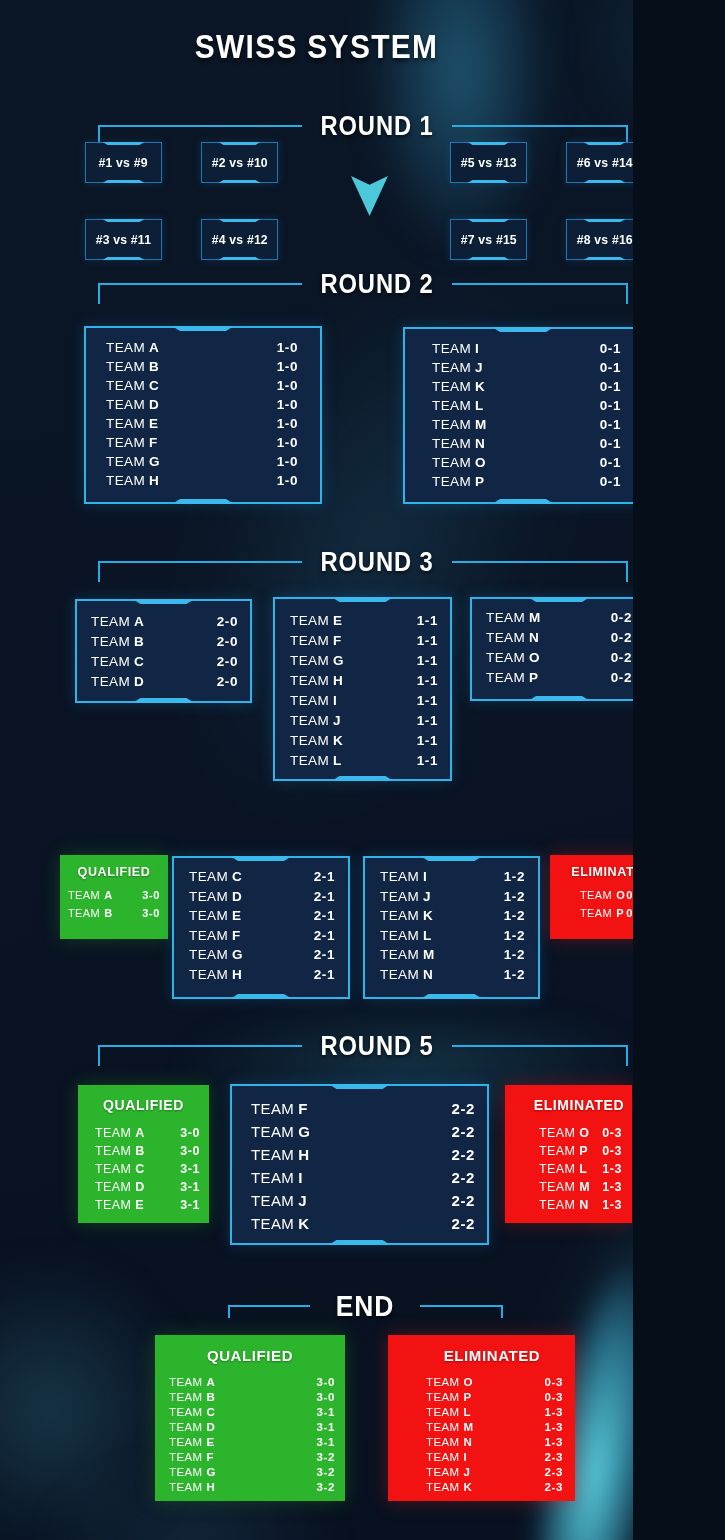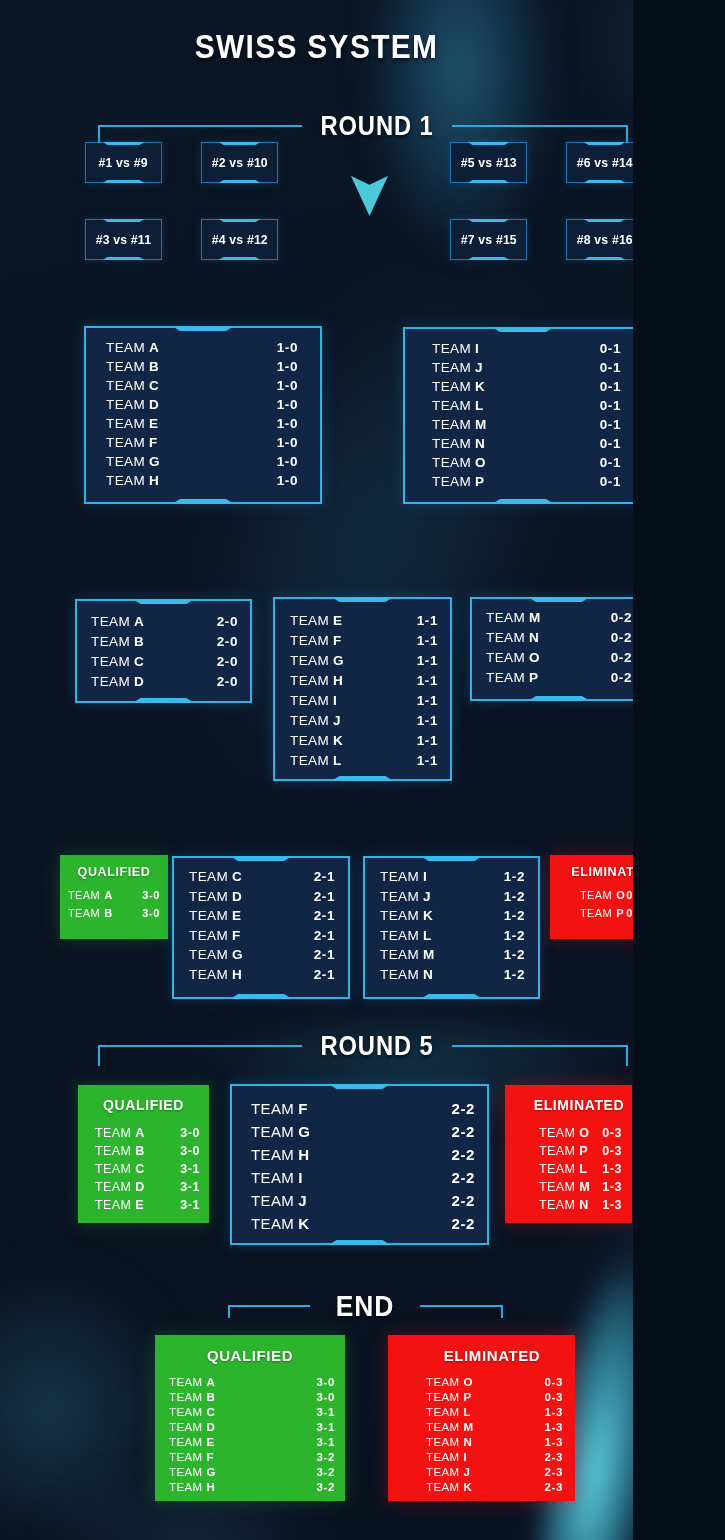--- a/index.html
+++ b/index.html
@@ -149,20 +149,25 @@
         <span class="mlabel">#7 vs #15</span>
       </div>
 
       <div class="mbox">
         <span class="tab tab-t"></span>
         <span class="tab tab-b"></span>
         <span class="mlabel">#8 vs #16</span>
       </div>
     </div>
 
+  <div class="rhead" style="top:267px;">
+    <span class="hline hl-left"></span>
+    <span class="hline hl-right"></span>
+    <h2 class="rtitle">ROUND 2</h2>
+  </div>
 
   <div class="panel" style="left:84px;top:326px;width:238px;height:178px;">
     <span class="tab tab-t"></span>
     <span class="tab tab-b"></span>
     <div class="rows" style="--pt:10px;--rh:19px;--fs:13.5px;--pl:20px;--pr:22px;">
 
         <div class="trow">
           <span class="tname"><span>TEAM</span><b class="tl">A</b></span>
           <span class="tscore">1-0</span>
         </div>
@@ -244,20 +249,25 @@
           <span class="tscore">0-1</span>
         </div>
 
         <div class="trow">
           <span class="tname"><span>TEAM</span><b class="tl">P</b></span>
           <span class="tscore">0-1</span>
         </div>
       </div>
   </div>
 
+  <div class="rhead" style="top:545px;">
+    <span class="hline hl-left"></span>
+    <span class="hline hl-right"></span>
+    <h2 class="rtitle">ROUND 3</h2>
+  </div>
 
   <div class="panel" style="left:75px;top:599px;width:177px;height:104px;">
     <span class="tab tab-t"></span>
     <span class="tab tab-b"></span>
     <div class="rows" style="--pt:10px;--rh:20px;--fs:13.5px;--pl:14px;--pr:12px;">
 
         <div class="trow">
           <span class="tname"><span>TEAM</span><b class="tl">A</b></span>
           <span class="tscore">2-0</span>
         </div>

